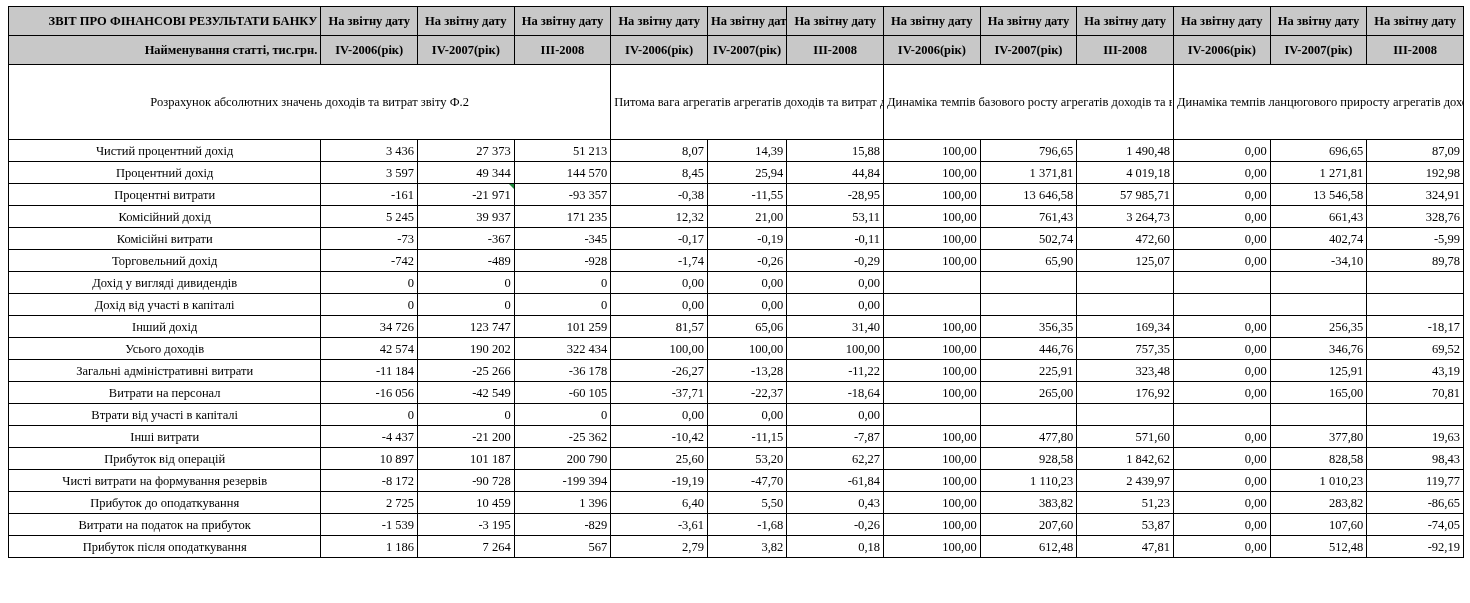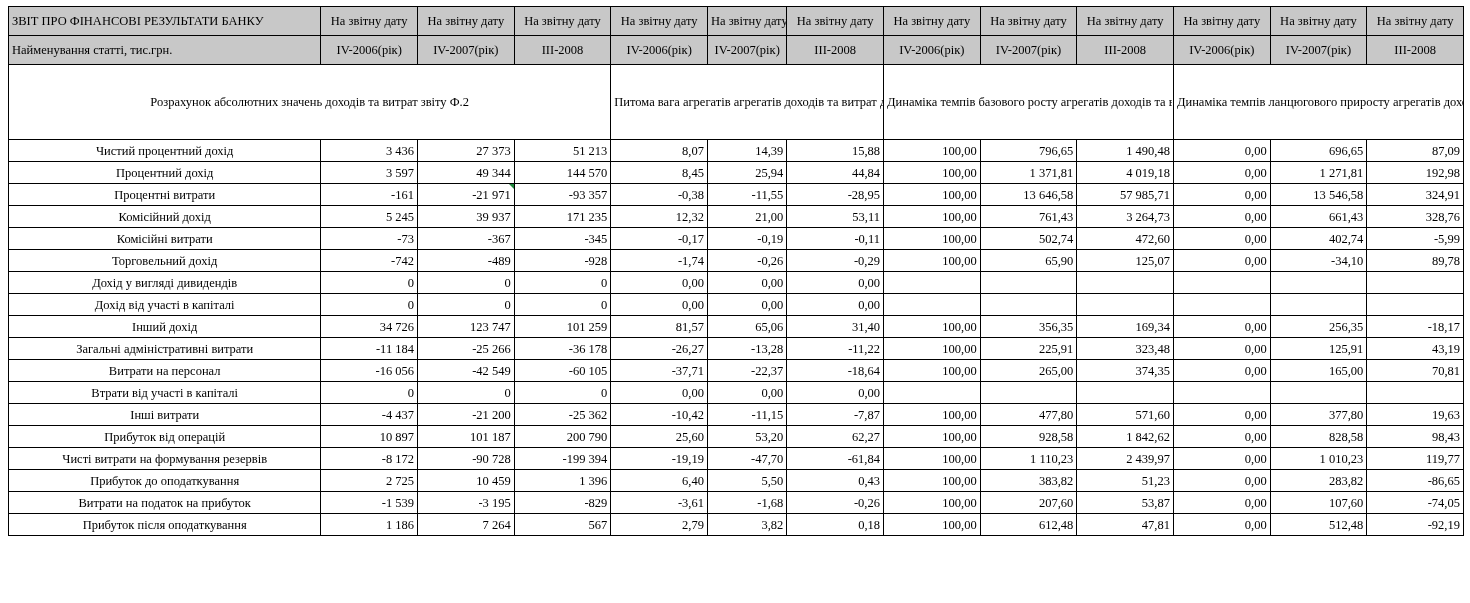--- a/index.html
+++ b/index.html
@@ -33,30 +33,30 @@
     padding: 1px 3px;
     font-size: 12.5px;
     line-height: 1.12;
     vertical-align: middle;
     overflow: hidden;
     white-space: nowrap;
   }
   th.hdr {
     background: #c8c8c8;
     text-align: center;
-    font-weight: normal;
+    font-weight: bold;
     font-size: 12.5px;
     white-space: normal;
     line-height: 1.15;
     height: 26px;
   }
   th.hdr-title {
     background: #c8c8c8;
-    text-align: left;
-    font-weight: normal;
+    text-align: right;
+    font-weight: bold;
     font-size: 13px;
     white-space: normal;
     line-height: 1.2;
   }
   td.bandrow {
     white-space: normal;
     text-align: center;
     font-size: 12.5px;
     line-height: 1.25;
     height: 72px;
@@ -280,20 +280,35 @@
           <td class="num">65,06</td>
           <td class="num">31,40</td>
           <td class="num">100,00</td>
           <td class="num">356,35</td>
           <td class="num">169,34</td>
           <td class="num">0,00</td>
           <td class="num">256,35</td>
           <td class="num">-18,17</td>
         </tr>
         <tr class="datarow">
+          <td class="label">Усього доходів</td>
+          <td class="num">42 574</td>
+          <td class="num">190 202</td>
+          <td class="num">322 434</td>
+          <td class="num">100,00</td>
+          <td class="num">100,00</td>
+          <td class="num">100,00</td>
+          <td class="num">100,00</td>
+          <td class="num">446,76</td>
+          <td class="num">757,35</td>
+          <td class="num">0,00</td>
+          <td class="num">346,76</td>
+          <td class="num">69,52</td>
+        </tr>
+        <tr class="datarow">
           <td class="label">Загальні адміністративні витрати</td>
           <td class="num">-11 184</td>
           <td class="num">-25 266</td>
           <td class="num">-36 178</td>
           <td class="num">-26,27</td>
           <td class="num">-13,28</td>
           <td class="num">-11,22</td>
           <td class="num">100,00</td>
           <td class="num">225,91</td>
           <td class="num">323,48</td>
@@ -304,21 +319,21 @@
         <tr class="datarow">
           <td class="label">Витрати на персонал</td>
           <td class="num">-16 056</td>
           <td class="num">-42 549</td>
           <td class="num">-60 105</td>
           <td class="num">-37,71</td>
           <td class="num">-22,37</td>
           <td class="num">-18,64</td>
           <td class="num">100,00</td>
           <td class="num">265,00</td>
-          <td class="num">374,35</td>
+          <td class="num">176,92</td>
           <td class="num">0,00</td>
           <td class="num">165,00</td>
           <td class="num">70,81</td>
         </tr>
         <tr class="datarow">
           <td class="label">Втрати від участі в капіталі</td>
           <td class="num">0</td>
           <td class="num">0</td>
           <td class="num">0</td>
           <td class="num">0,00</td>

